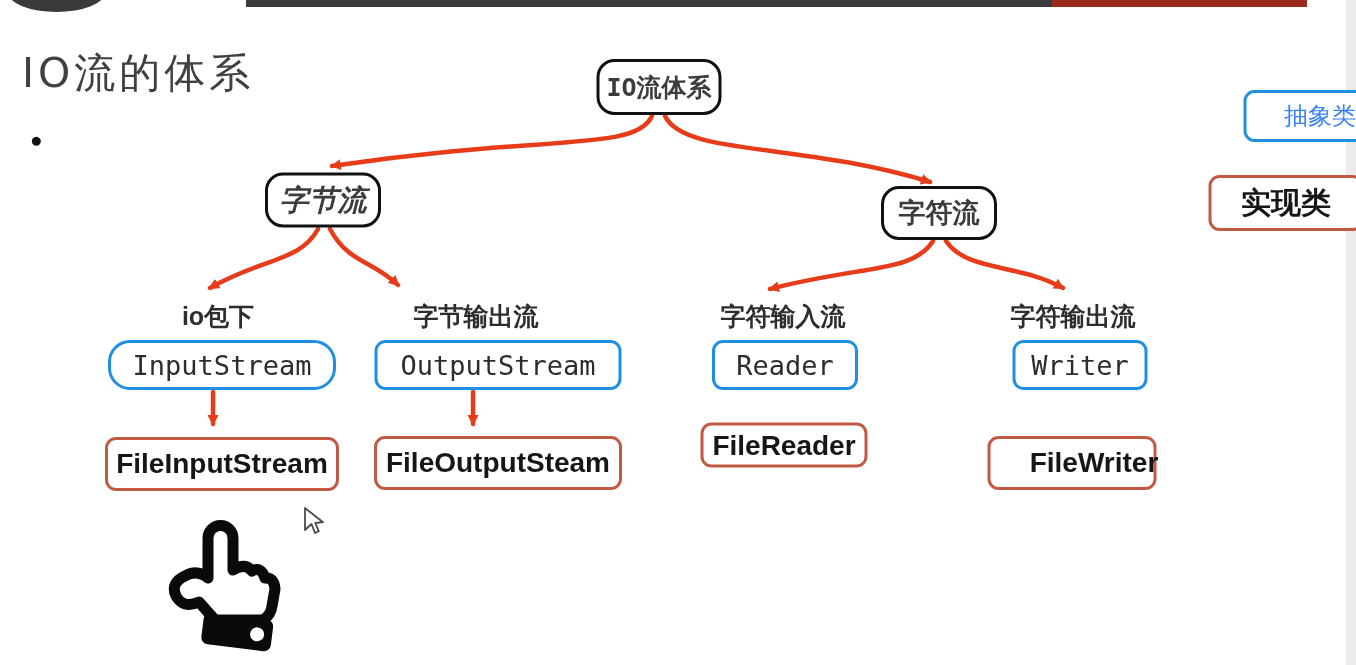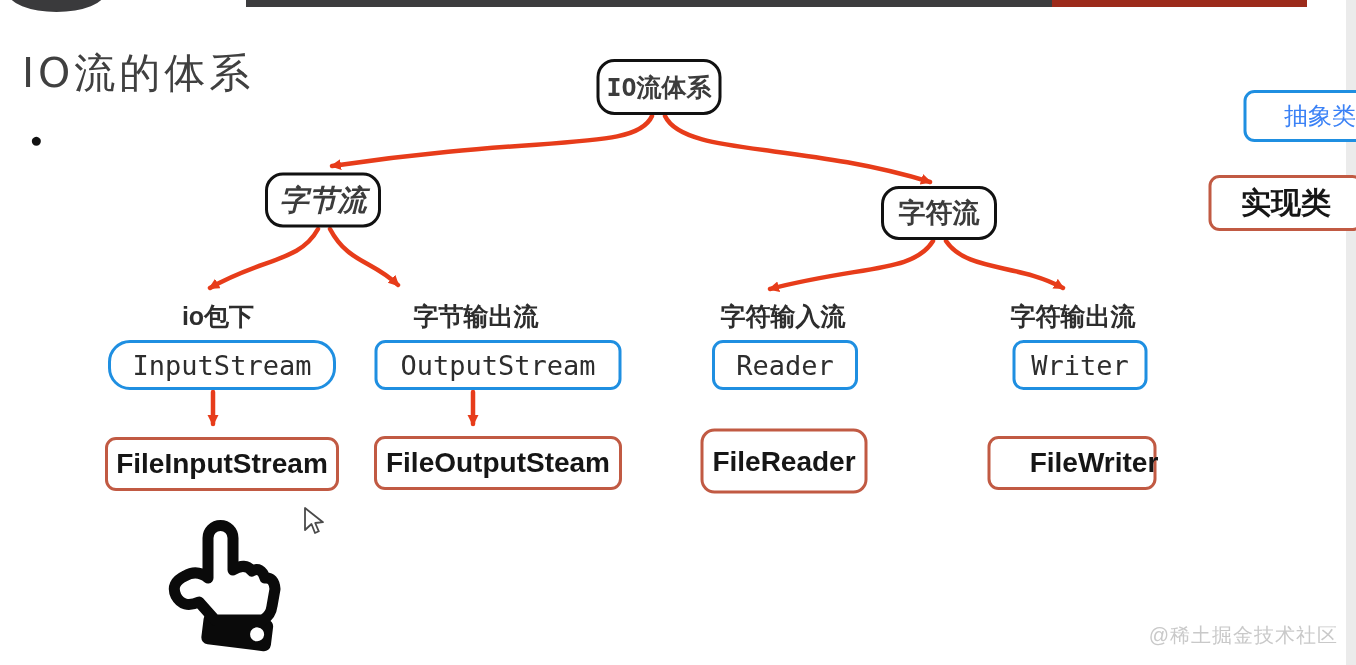--- a/index.html
+++ b/index.html
@@ -89,21 +89,21 @@
   <div class="branch-label" style="left:783px;top:316px;">字符输入流</div>
   <div class="branch-label" style="left:1073px;top:316px;">字符输出流</div>
 
   <div class="node blue" style="left:222px;top:365px;width:228px;height:50px;font-size:27px;border-radius:22px;">InputStream</div>
   <div class="node blue" style="left:498px;top:365px;width:247px;height:50px;font-size:27px;">OutputStream</div>
   <div class="node blue" style="left:785px;top:365px;width:146px;height:50px;font-size:27px;">Reader</div>
   <div class="node blue" style="left:1072px;top:365px;width:135px;height:50px;font-size:27px;margin-left:8px;">Writer</div>
 
   <div class="node red" style="left:222px;top:464px;width:234px;height:54px;font-size:28px;">FileInputStream</div>
   <div class="node red" style="left:498px;top:463px;width:248px;height:54px;font-size:28px;">FileOutputSteam</div>
-  <div class="node red" style="left:784px;top:461px;width:167px;height:65px;font-size:28px;border-radius:14px;">FileReader</div>
+  <div class="node red" style="left:784px;top:445px;width:167px;height:45px;font-size:28px;">FileReader</div>
   <div class="node red" style="left:1072px;top:463px;width:169px;height:54px;font-size:28px;padding-left:44px;">FileWriter</div>
 
   <div class="node blue" style="left:1320px;top:116px;width:153px;height:52px;font-size:24px;color:#3b82f6;font-family:'Liberation Sans',sans-serif;">抽象类</div>
   <div class="node red" style="left:1250px;top:203px;width:155px;height:56px;font-size:30px;font-weight:700;margin-left:36px;">实现类</div>
 
   <div class="hand-wrap">
     <svg width="134" height="152" viewBox="0 0 134 152">
       <g transform="rotate(7 80 122)">
         <rect x="44" y="104" width="70" height="32" rx="7" fill="#0a0a0a"></rect>
         <circle cx="99" cy="120" r="7" fill="#ffffff"></circle>
@@ -121,15 +121,14 @@
                Q 39 57 50 66 Z" fill="#ffffff" stroke="#0a0a0a" stroke-width="11" stroke-linejoin="round" stroke-linecap="round"></path>
     </svg>
   </div>
 
   <div class="cursor-wrap">
     <svg width="26" height="30" viewBox="0 0 26 30">
       <path d="M4 2 L4 24 L10.5 18 L14 27 L17.8 25.3 L14.2 17 L22 16.2 Z" fill="#ffffff" stroke="#4a4a4a" stroke-width="1.8" stroke-linejoin="round"></path>
     </svg>
   </div>
 
-  <div class="watermark">@稀土掘金技术社区</div>
 
 </div>
 
 </body></html>

